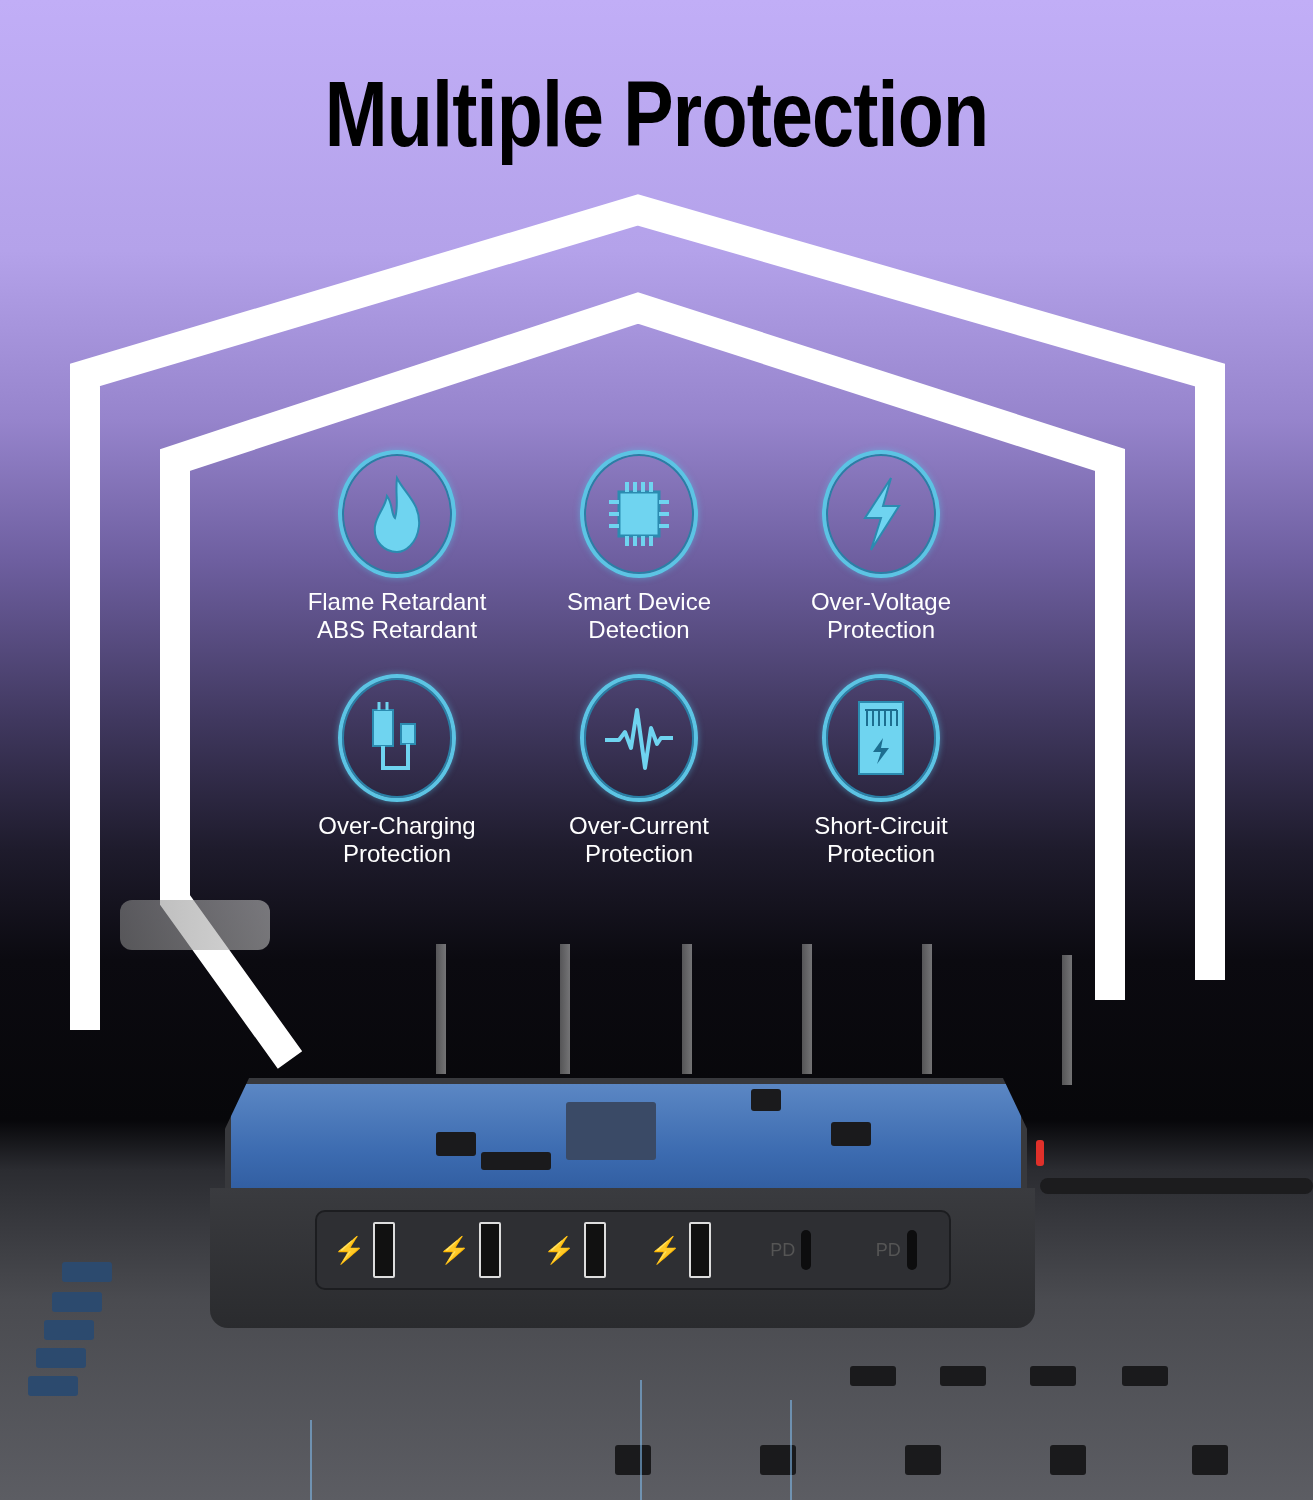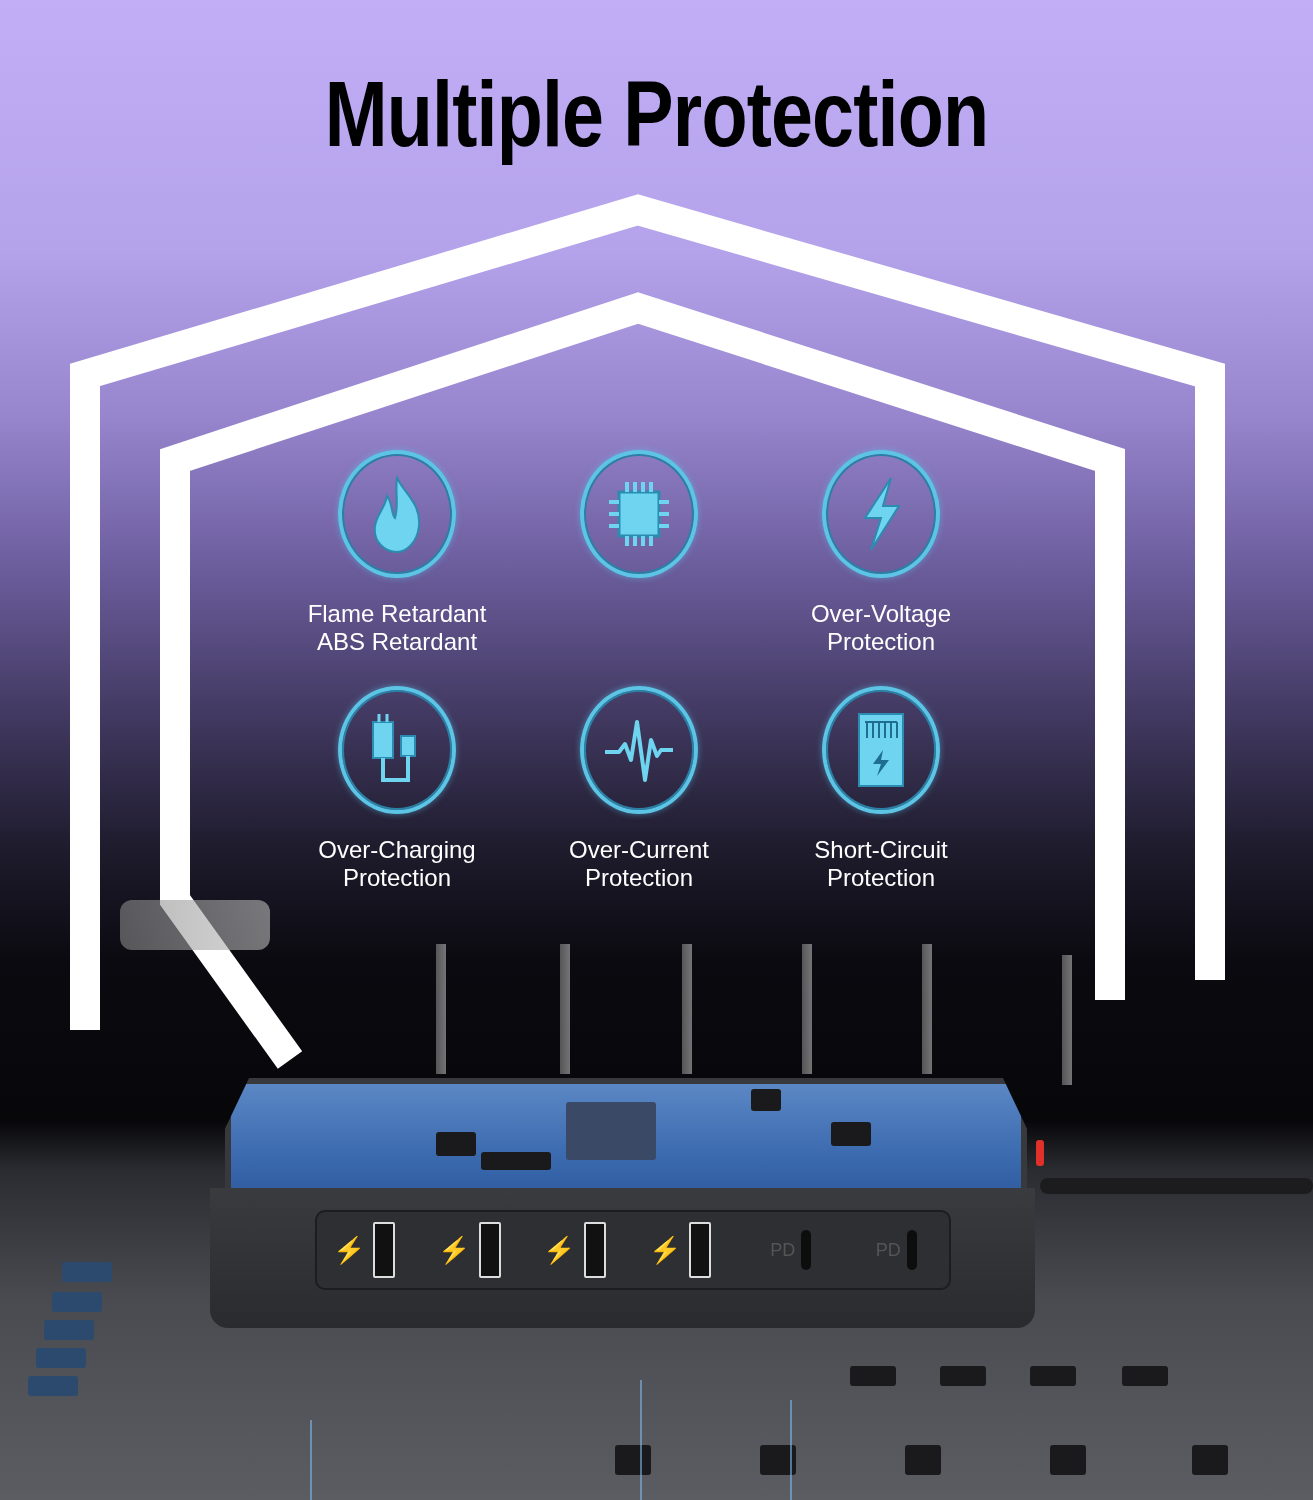--- a/index.html
+++ b/index.html
@@ -10,21 +10,21 @@
     font-family:"Liberation Sans", sans-serif; font-weight:bold; font-size:92px;
     letter-spacing:-1px; color:#000; transform:scaleX(0.82); transform-origin:center; }
   svg.shield { position:absolute; left:0; top:0; }
   .features { position:absolute; left:276px; top:450px; width:726px; display:grid;
     grid-template-columns: repeat(3, 242px); row-gap:30px; }
   .feature { display:flex; flex-direction:column; align-items:center; }
   .ring { width:118px; height:128px; border-radius:50%;
     border:4px solid #5cc4e4; box-shadow: inset 0 0 0 2px #2a7fa5, 0 0 6px rgba(90,200,240,.5);
     display:flex; align-items:center; justify-content:center; box-sizing:border-box; }
   .ring svg { width:72px; height:80px; }
-  .flabel { margin-top:22px; color:#fff; font-size:24px; line-height:28px; text-align:center; }
+  .flabel { margin-top:10px; color:#fff; font-size:24px; line-height:28px; text-align:center; }
   .device { position:absolute; left:205px; top:1078px; width:835px; height:250px; }
   .board { position:absolute; left:20px; top:0; width:790px; height:115px;
     background: linear-gradient(180deg,#5b87c4,#3c6bb0 60%,#2f5b9e);
     clip-path: polygon(3% 0, 97% 0, 100% 40%, 100% 100%, 0 100%, 0 40%);
     border:6px solid #38393d; }
   .body { position:absolute; left:5px; top:110px; width:825px; height:140px;
     background: linear-gradient(180deg,#3a3b3f,#2a2b2e); border-radius:0 0 18px 18px; }
   .panel { position:absolute; left:105px; top:22px; width:632px; height:76px;
     border:2px solid #1c1d20; border-radius:10px; background:#2e2f33; display:flex; align-items:center; }
   .port { width:18px; height:52px; border:2px solid #ddd; border-radius:2px; background:#111; margin-left:8px; }
@@ -73,20 +73,24 @@
             <line x1="48" y1="62" x2="48" y2="72"></line>
             <line x1="6" y1="28" x2="16" y2="28"></line>
             <line x1="6" y1="40" x2="16" y2="40"></line>
             <line x1="6" y1="52" x2="16" y2="52"></line>
             <line x1="56" y1="28" x2="66" y2="28"></line>
             <line x1="56" y1="40" x2="66" y2="40"></line>
             <line x1="56" y1="52" x2="66" y2="52"></line>
           </g>
         </svg>
     </div>
+    <div class="flabel">
+        <div>Smart Device</div>
+        <div>Detection</div>
+      </div>
   </div>
   <div class="feature">
     <div class="ring">
       <svg viewBox="0 0 72 80">
           <path d="M46 4 L20 44 L36 44 L26 76 L54 32 L38 32 Z" fill="#6fd4f0" stroke="#2b8bb0" stroke-width="2"></path>
         </svg>
     </div>
     <div class="flabel">
         <div>Over-Voltage</div>
         <div>Protection</div>

